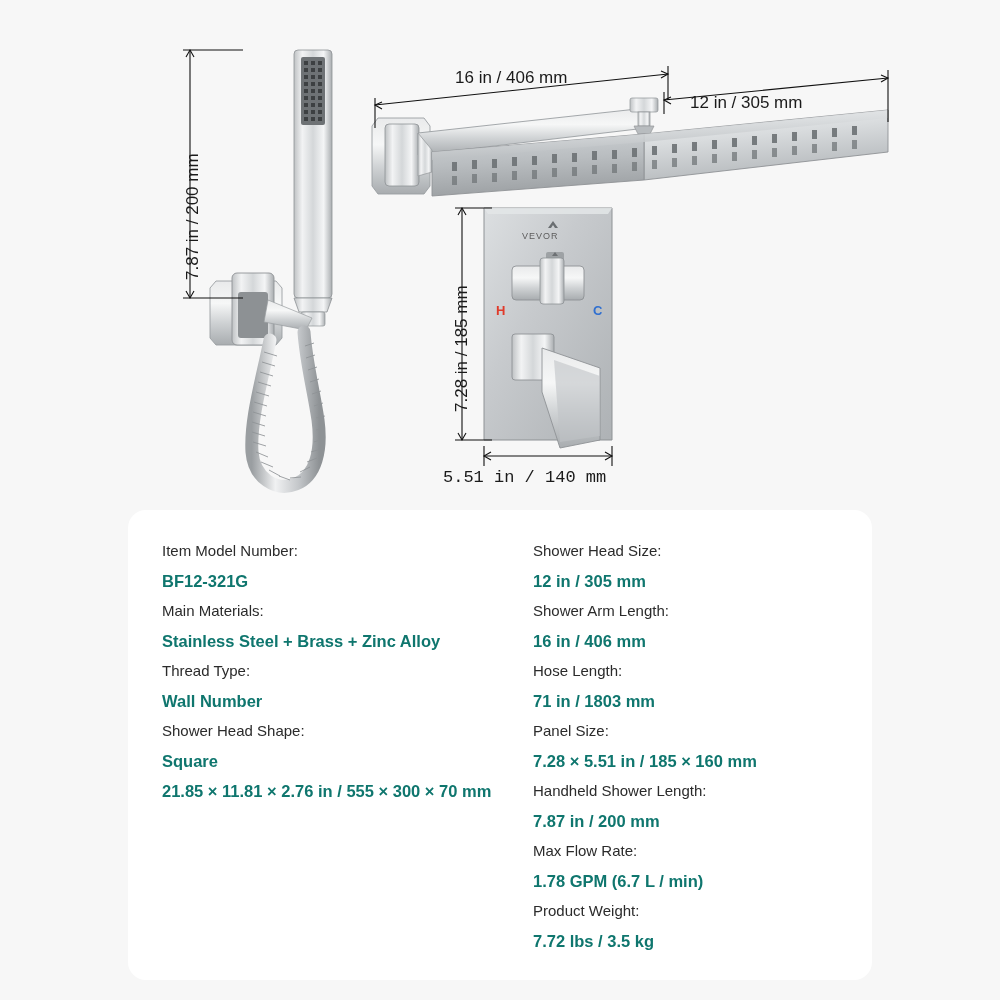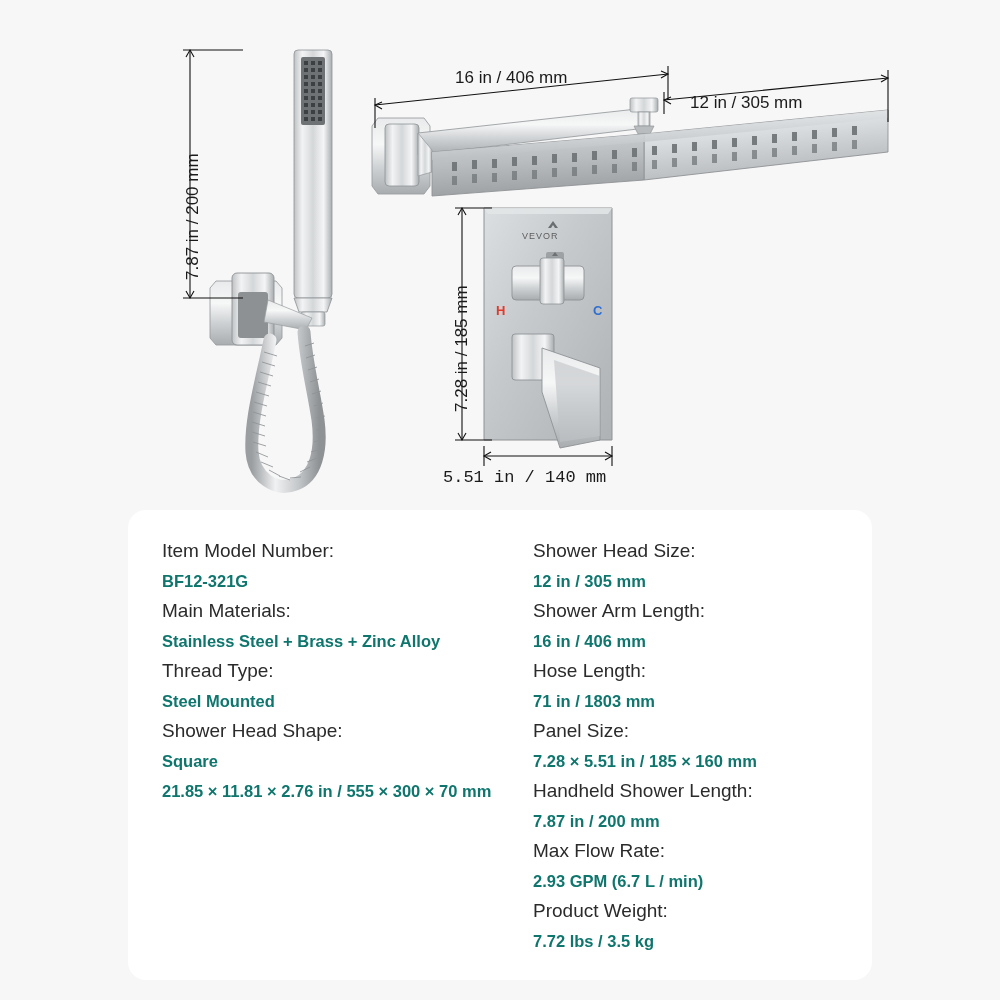--- a/index.html
+++ b/index.html
@@ -44,21 +44,21 @@
     box-sizing:border-box;
   }
   .spec-col{
     flex:1;
     padding-left:34px;
     box-sizing:border-box;
   }
   .spec-col.right{padding-left:32px;}
   .spec-row{margin-bottom:0;}
   .spec-label{
-    font-size:19px;
+    font-size:15px;
     color:#2b2b2b;
     line-height:30px;
     white-space:nowrap;
   }
   .spec-value{
     font-size:16.5px;
     color:#0f766e;
     font-weight:bold;
     line-height:30px;
     white-space:nowrap;
@@ -320,21 +320,21 @@
         <div class="spec-value">BF12-321G</div>
       </div>
       <div class="spec-row">
         <div class="spec-label">Main Materials:</div>
         <div class="spec-value">Stainless Steel + Brass + Zinc Alloy</div>
       </div>
       <div class="spec-row">
         <div class="spec-label">Thread Type:</div>
       </div>
       <div class="spec-row">
-        <div class="spec-value">Steel Mounted</div>
+        <div class="spec-value">Wall Number</div>
       </div>
       <div class="spec-row">
         <div class="spec-label">Shower Head Shape:</div>
         <div class="spec-value">Square</div>
       </div>
       <div class="spec-row">
         <div class="spec-value">21.85 × 11.81 × 2.76 in / 555 × 300 × 70 mm</div>
       </div>
     </div>
 
@@ -354,21 +354,21 @@
       <div class="spec-row">
         <div class="spec-label">Panel Size:</div>
         <div class="spec-value">7.28 × 5.51 in / 185 × 160 mm</div>
       </div>
       <div class="spec-row">
         <div class="spec-label">Handheld Shower Length:</div>
         <div class="spec-value">7.87 in / 200 mm</div>
       </div>
       <div class="spec-row">
         <div class="spec-label">Max Flow Rate:</div>
-        <div class="spec-value">2.93 GPM (6.7 L / min)</div>
+        <div class="spec-value">1.78 GPM (6.7 L / min)</div>
       </div>
       <div class="spec-row">
         <div class="spec-label">Product Weight:</div>
         <div class="spec-value">7.72 lbs / 3.5 kg</div>
       </div>
     </div>
 
   </div>
 </div>
 

